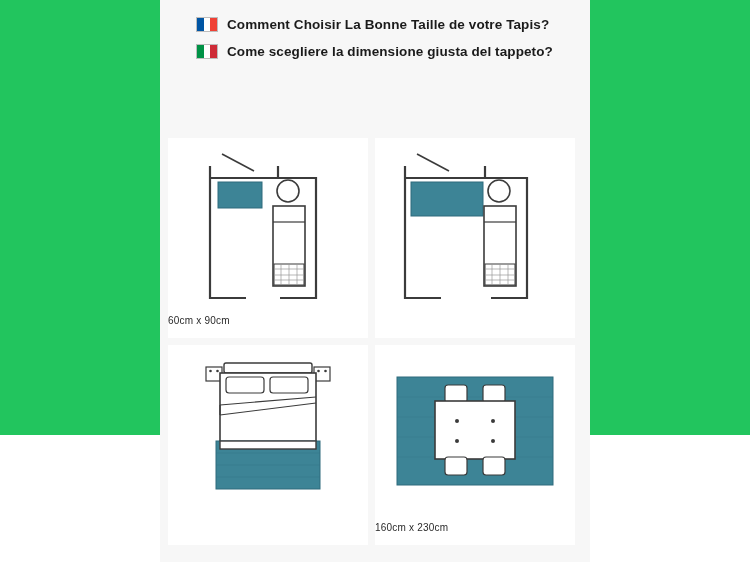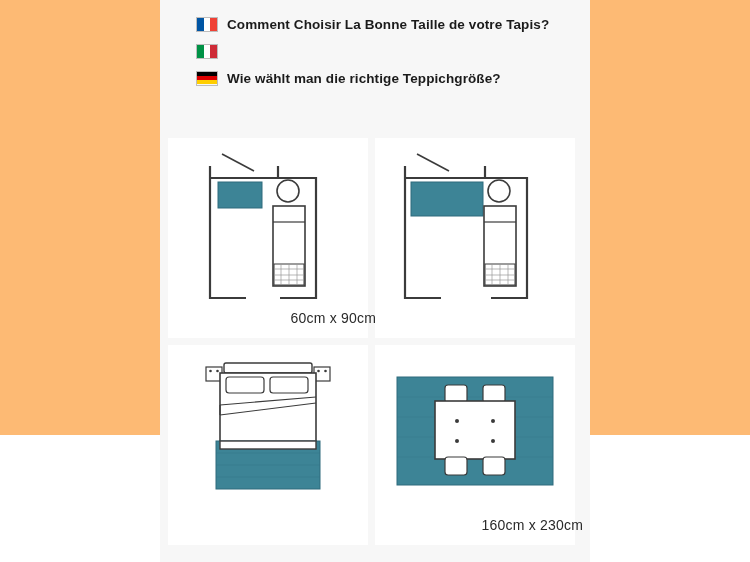--- a/index.html
+++ b/index.html
@@ -10,21 +10,21 @@
   body {
     width: 750px;
     height: 562px;
     font-family: "Liberation Sans", sans-serif;
     overflow: hidden;
   }
   #page {
     position: relative;
     width: 750px;
     height: 435px;
-    background: #fdba74;
+    background: #22c55e;
   }
   
   #panel {
     position: absolute;
     left: 160px;
     top: 0;
     width: 430px;
     height: 562px;
     background: #f7f7f7;
   }
@@ -79,25 +79,25 @@
     box-sizing: border-box;
   }
   .card .art {
     position: absolute;
     left: 0; top: 0;
     width: 200px;
     height: 170px;
   }
   .card .caption {
     position: absolute;
-    left: 8px;
+    left: 0;
     bottom: 12px;
     width: 100%;
-    text-align: right;
-    font-size: 14px;
+    text-align: left;
+    font-size: 10px;
     color: #2a2a2a;
     letter-spacing: 0.2px;
   }
   svg { display: block; }
 </style>
 </head>
 <body>
 
 <div id="page">
   <div id="panel"></div>
@@ -113,30 +113,23 @@
       <span class="head-text">Comment Choisir La Bonne Taille de votre Tapis?</span>
     </div>
 
 
     <div class="head-row">
       <span class="flag v">
         <span style="background:#009246"></span>
           <span style="background:#ffffff"></span>
           <span style="background:#ce2b37"></span>
       </span>
-    </div>
-
-    <div class="head-row">
-      <span class="flag h">
-        <span style="background:#000000"></span>
-          <span style="background:#dd0000"></span>
-          <span style="background:#ffce00"></span>
-      </span>
-      <span class="head-text">Wie wählt man die richtige Teppichgröße?</span>
-    </div>
+      <span class="head-text">Come scegliere la dimensione giusta del tappeto?</span>
+    </div>
+
   </div>
 
   <div id="grid">
 
     <div class="grid-row">
 
       <div class="card">
         <div class="art">
           <svg width="200" height="170" viewBox="0 0 200 170">
 

